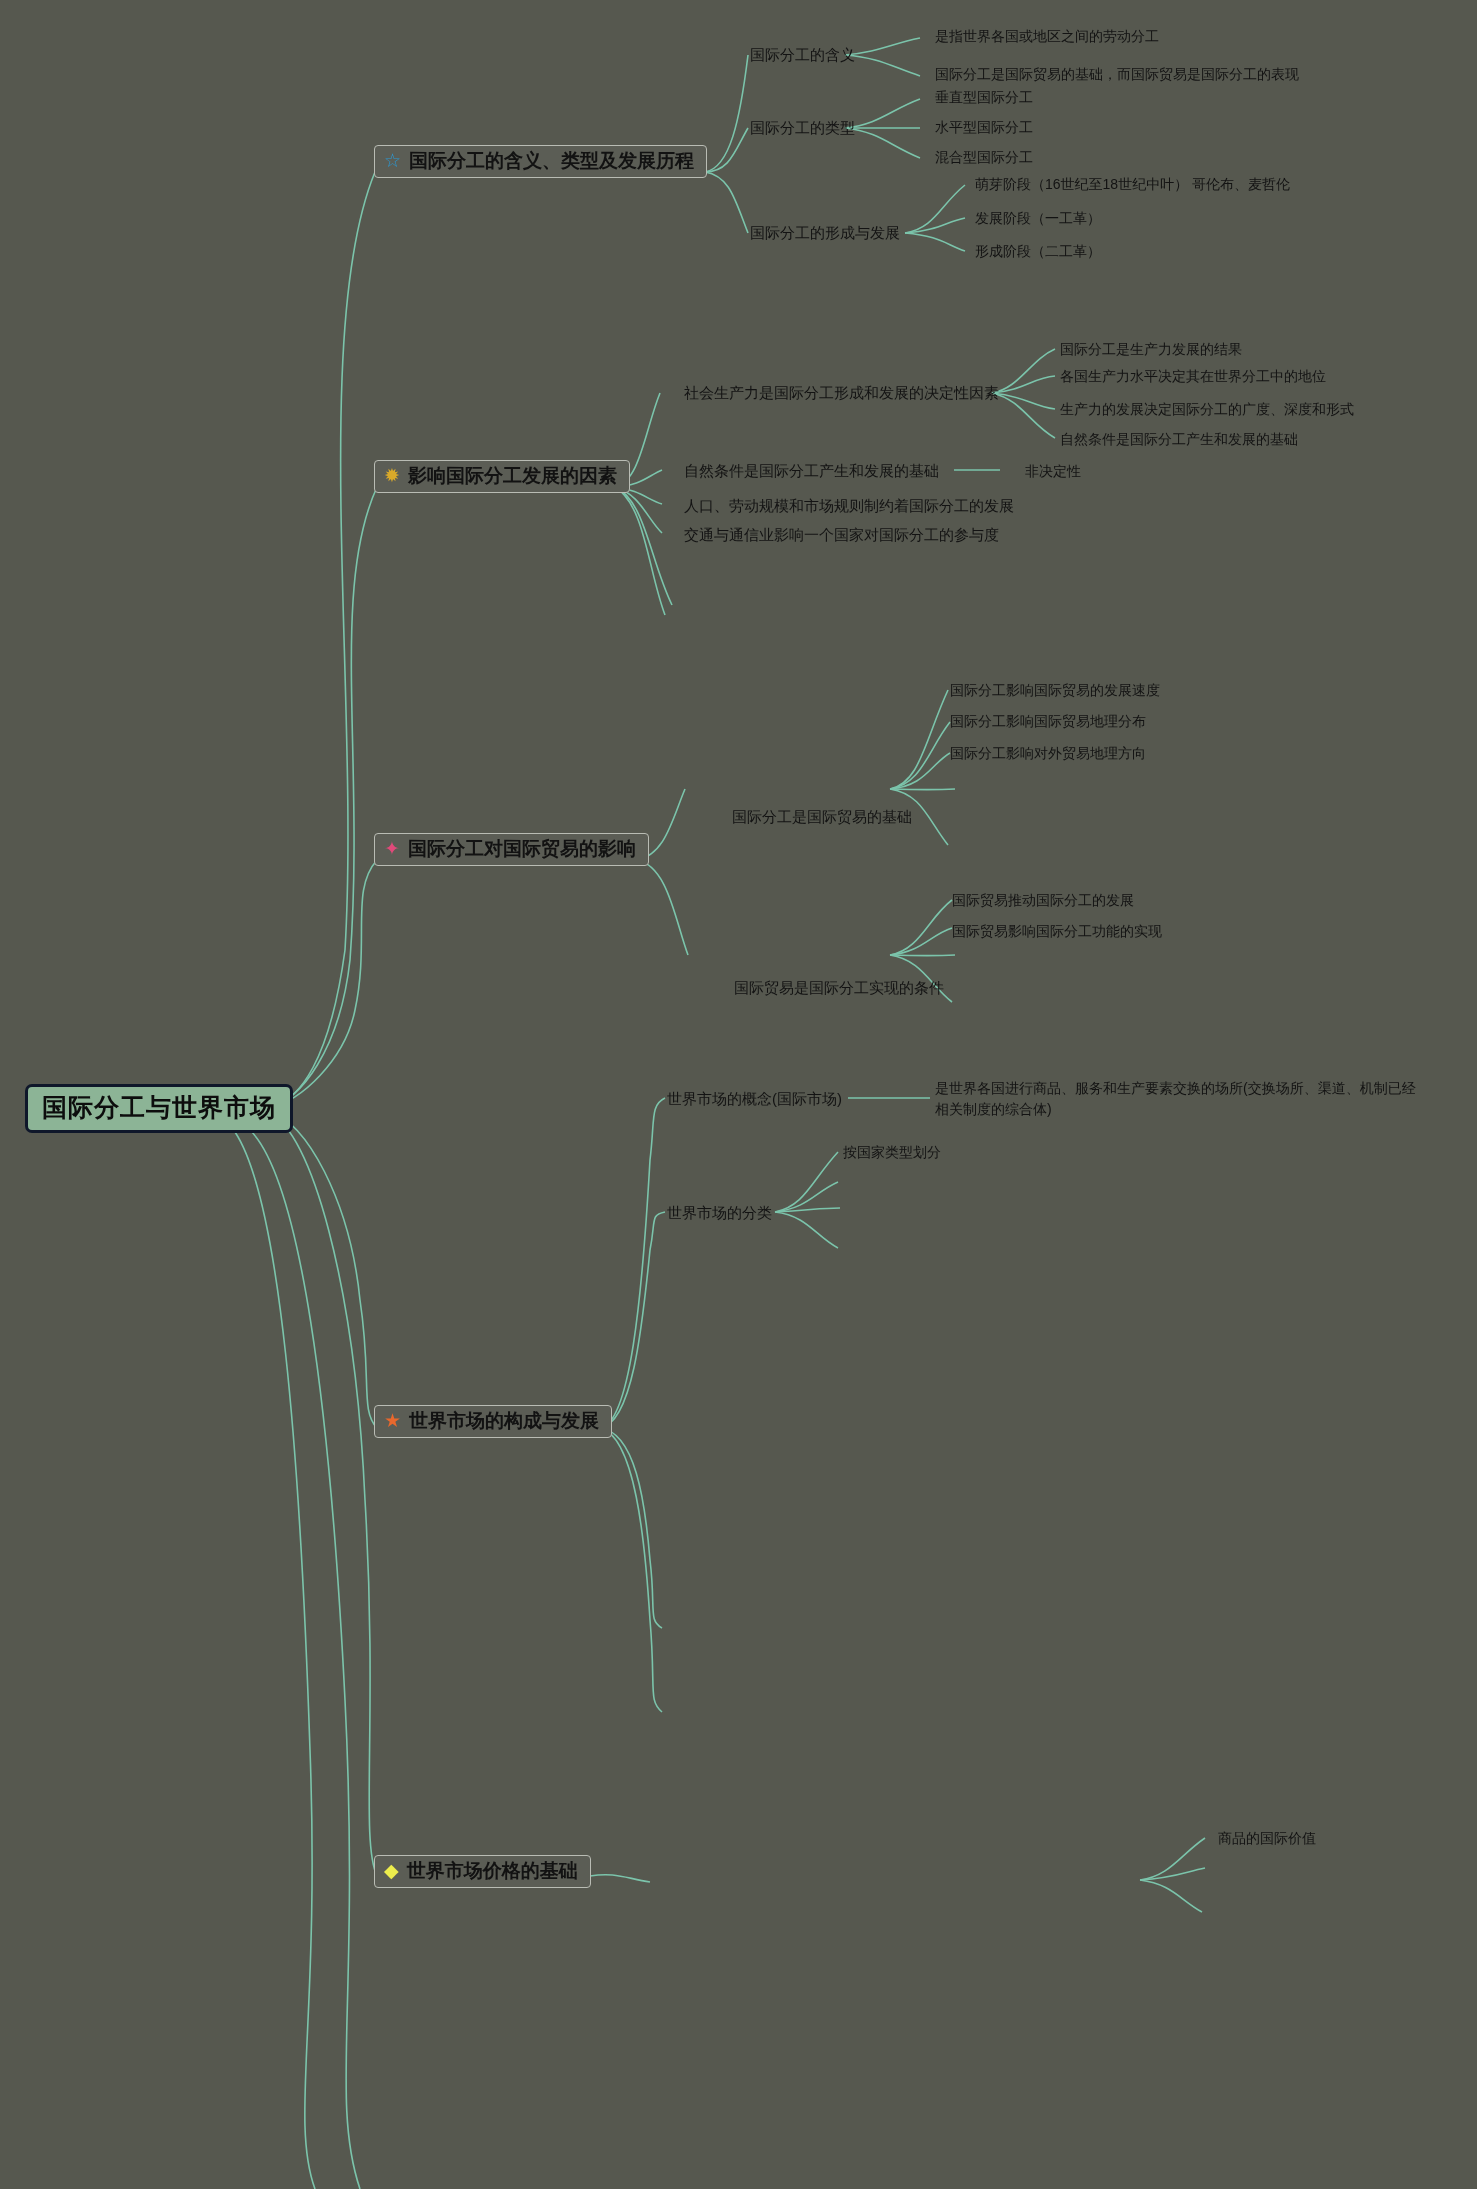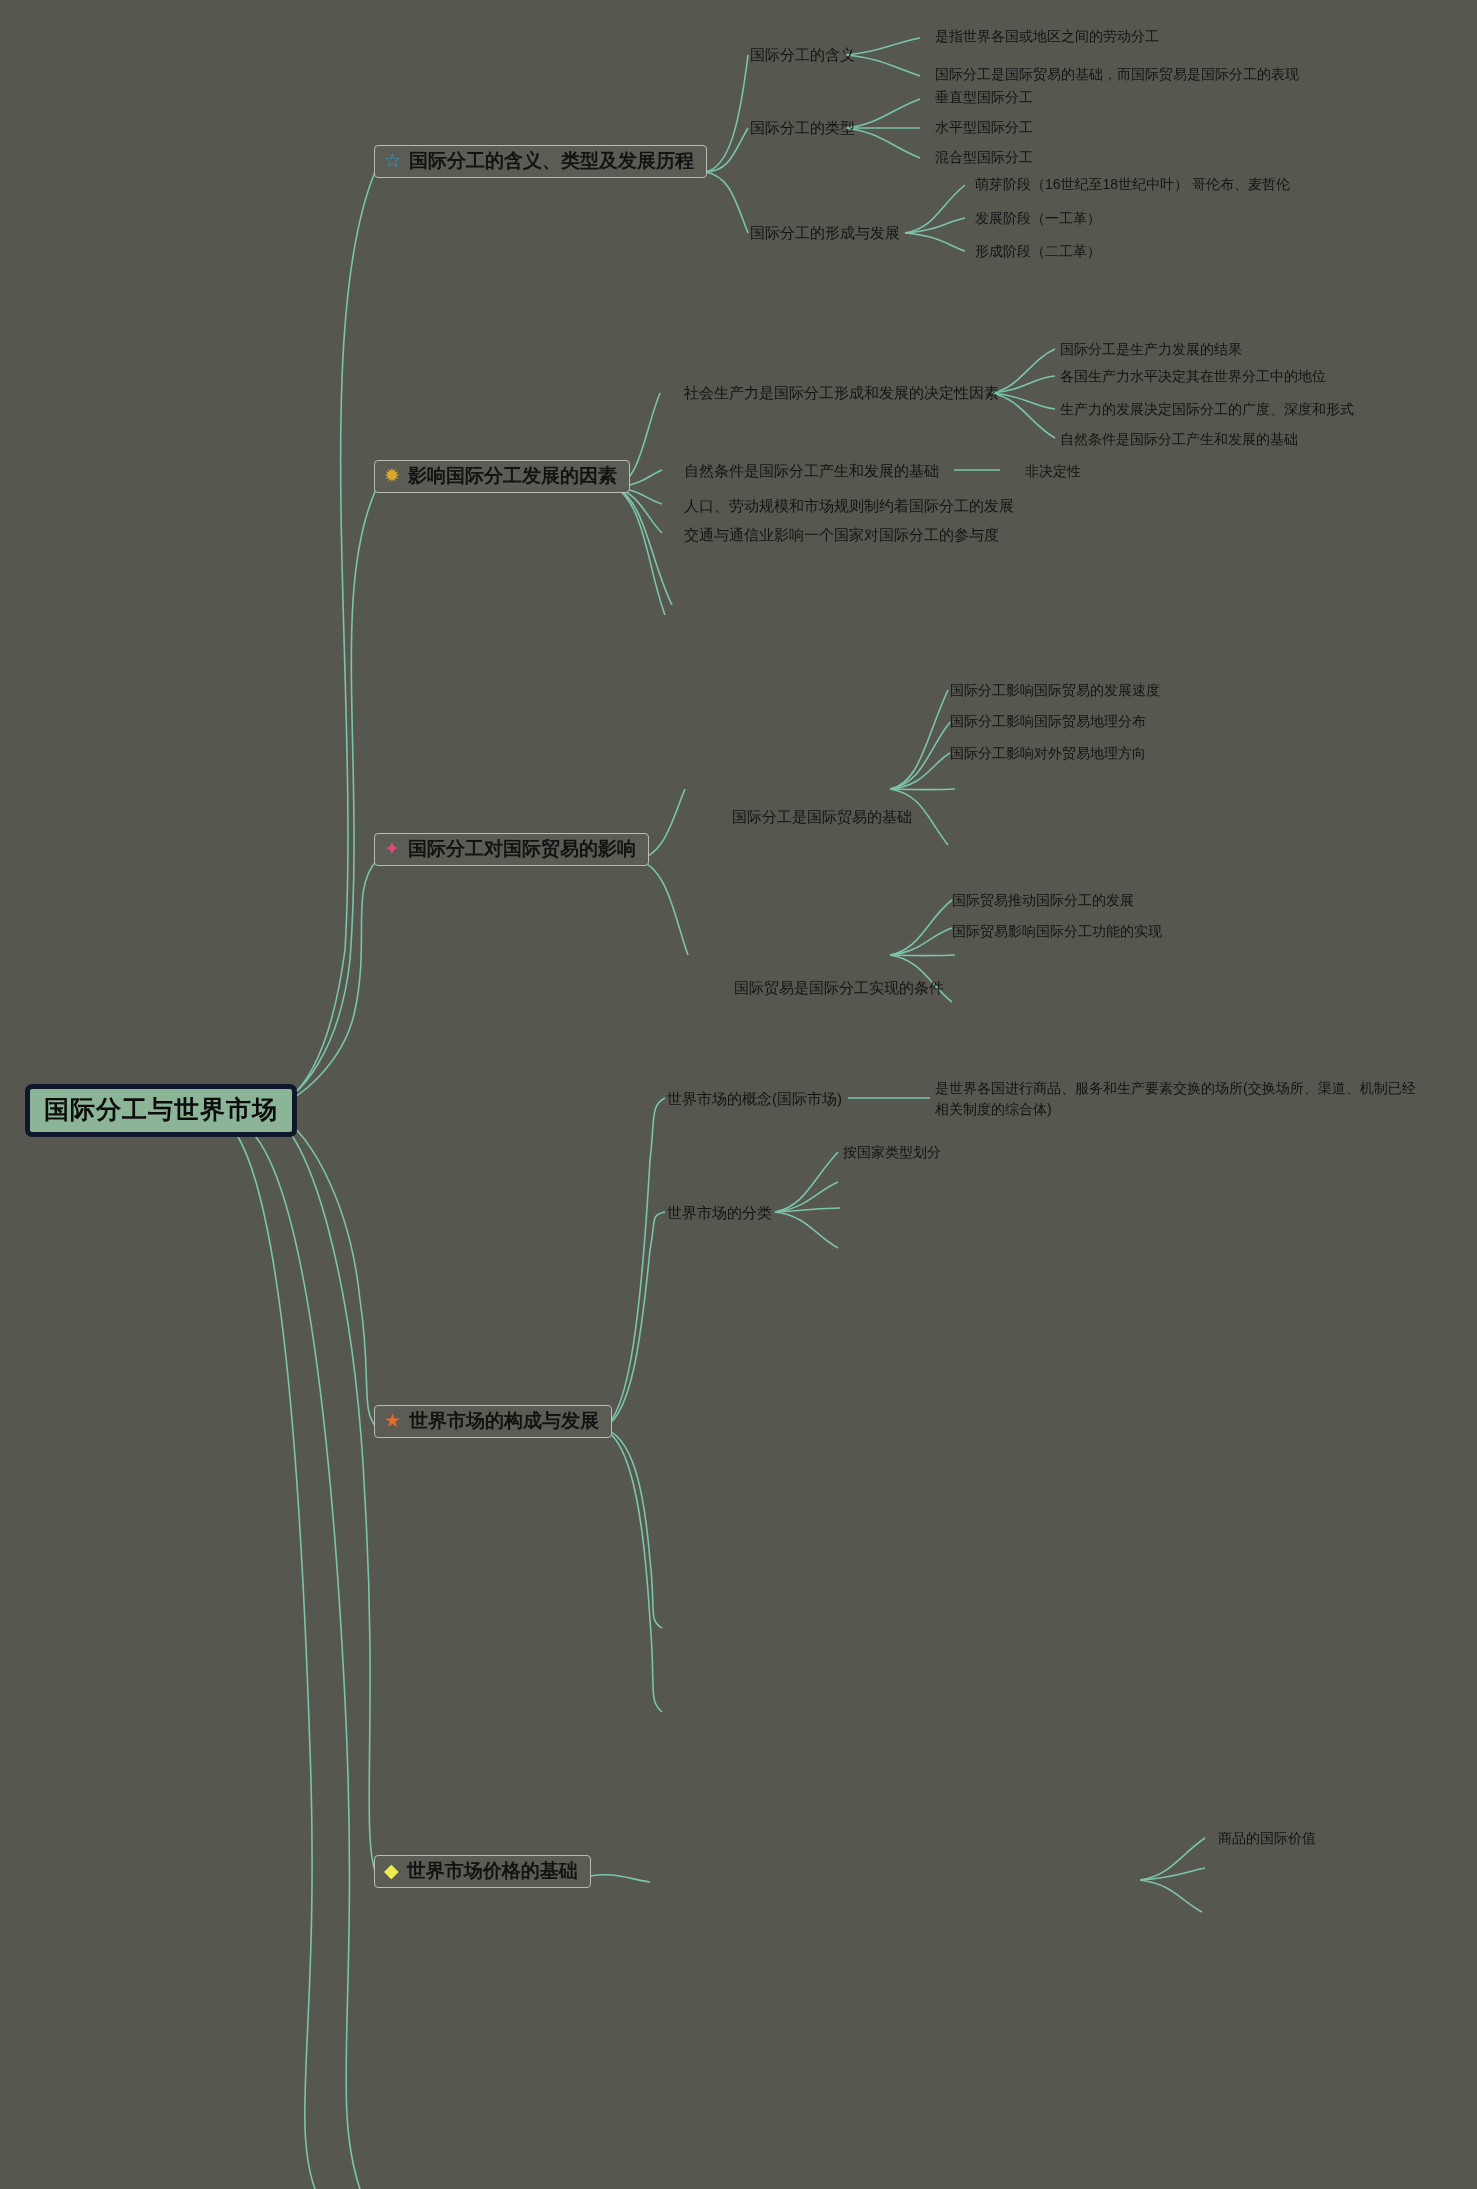--- a/index.html
+++ b/index.html
@@ -11,21 +11,21 @@
   }
   #canvas{position:absolute;inset:0;width:1477px;height:2189px;}
   svg.links{position:absolute;left:0;top:0;width:1477px;height:2189px;pointer-events:none;}
   svg.links path{fill:none;stroke:#7bc4ab;stroke-width:1.6px;}
 
   .node{position:absolute;white-space:nowrap;}
 
   
   .root{
     left:25px;top:1084px;
-    background:#8cb496;border:5px solid #0f172a;border-radius:7px;
+    background:#8cb496;border:3px solid #0f172a;border-radius:7px;
     padding:8px 14px 10px 14px;
     color:#0d0d0d;font-size:25px;font-weight:bold;letter-spacing:1px;
     line-height:1.0;
   }
 
   
   .topic{
     background:#5b5d55;border:1px solid #b9bcb4;border-radius:4px;
     padding:5px 12px 6px 9px;
     color:#121212;font-size:19px;font-weight:bold;

